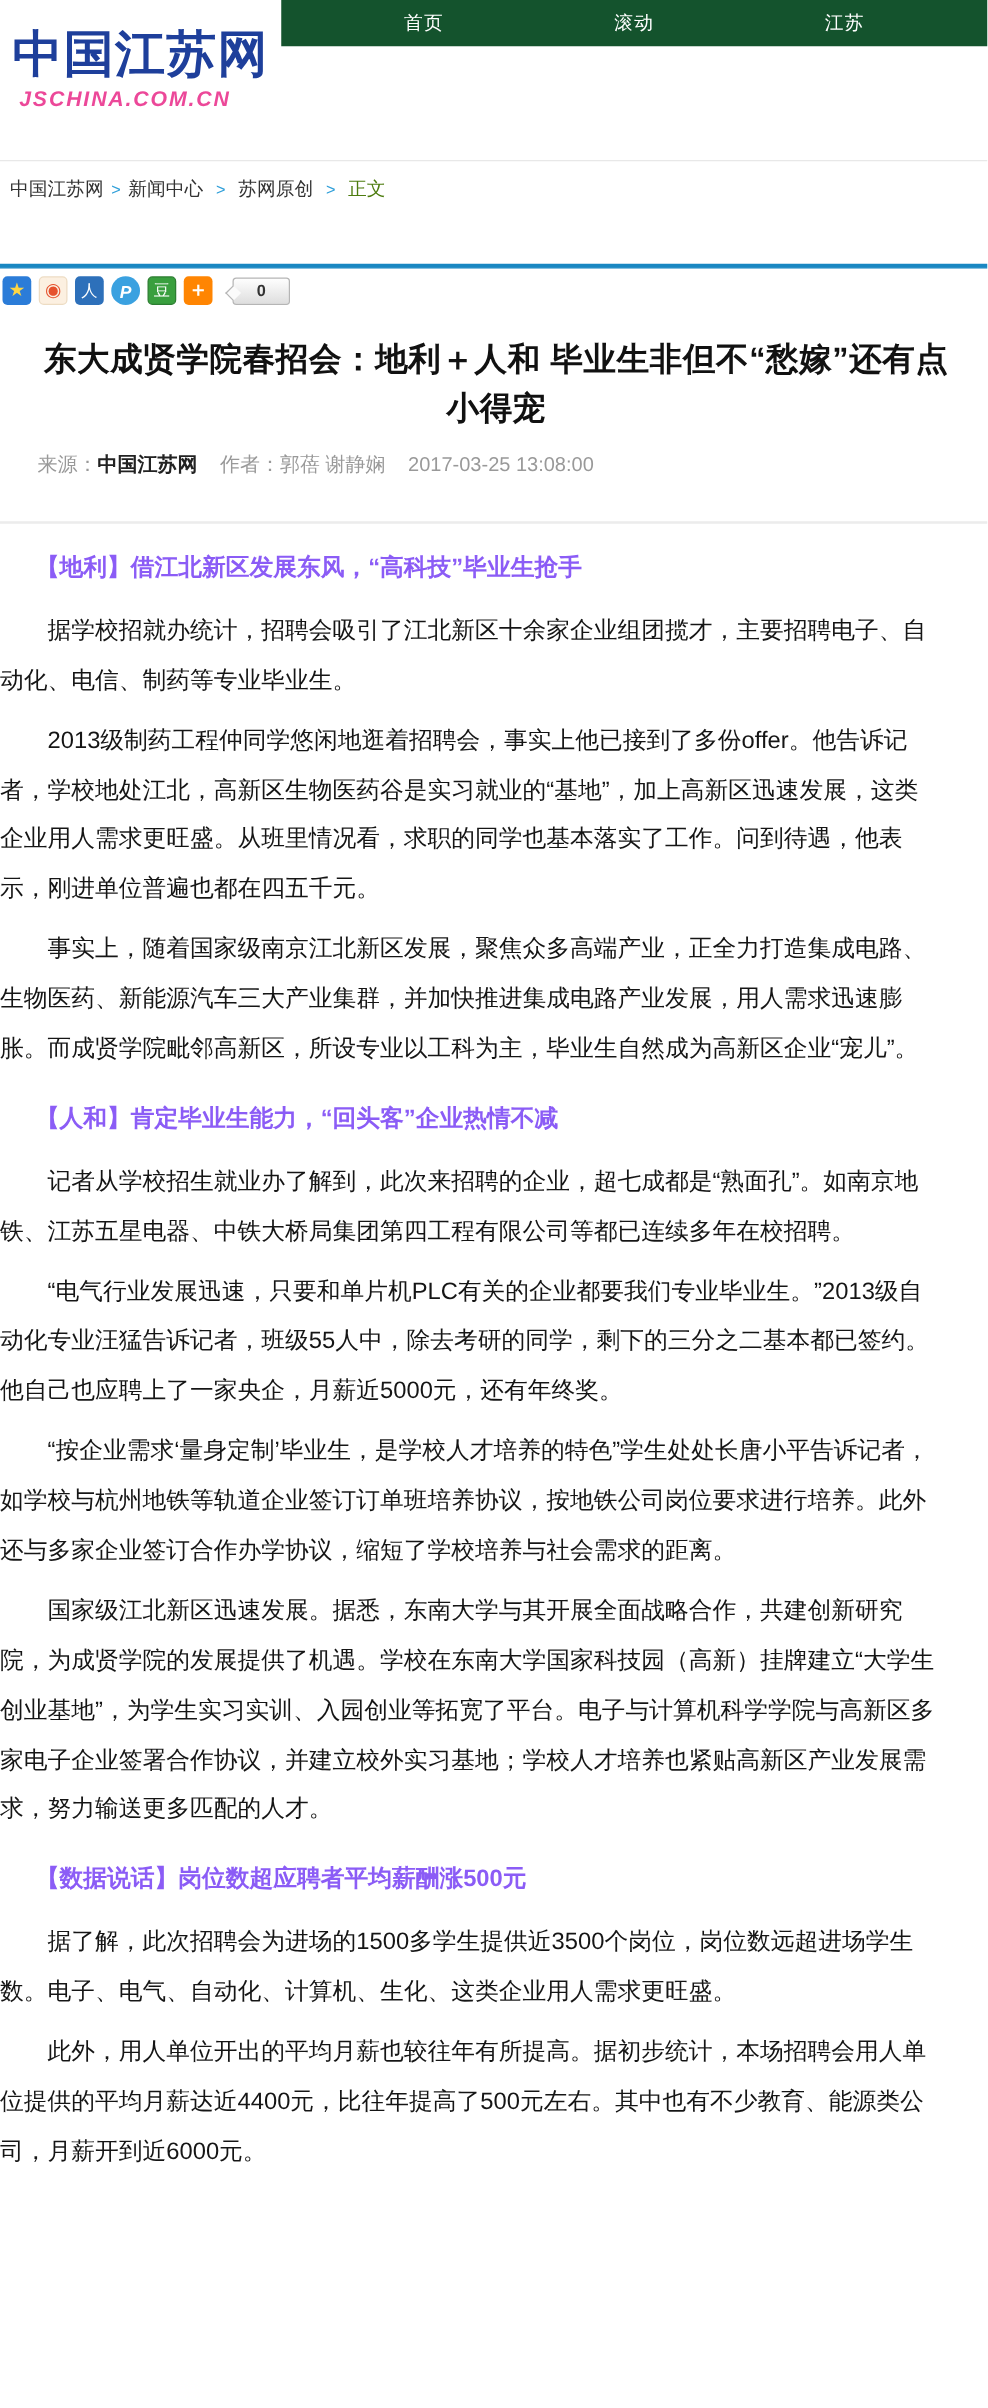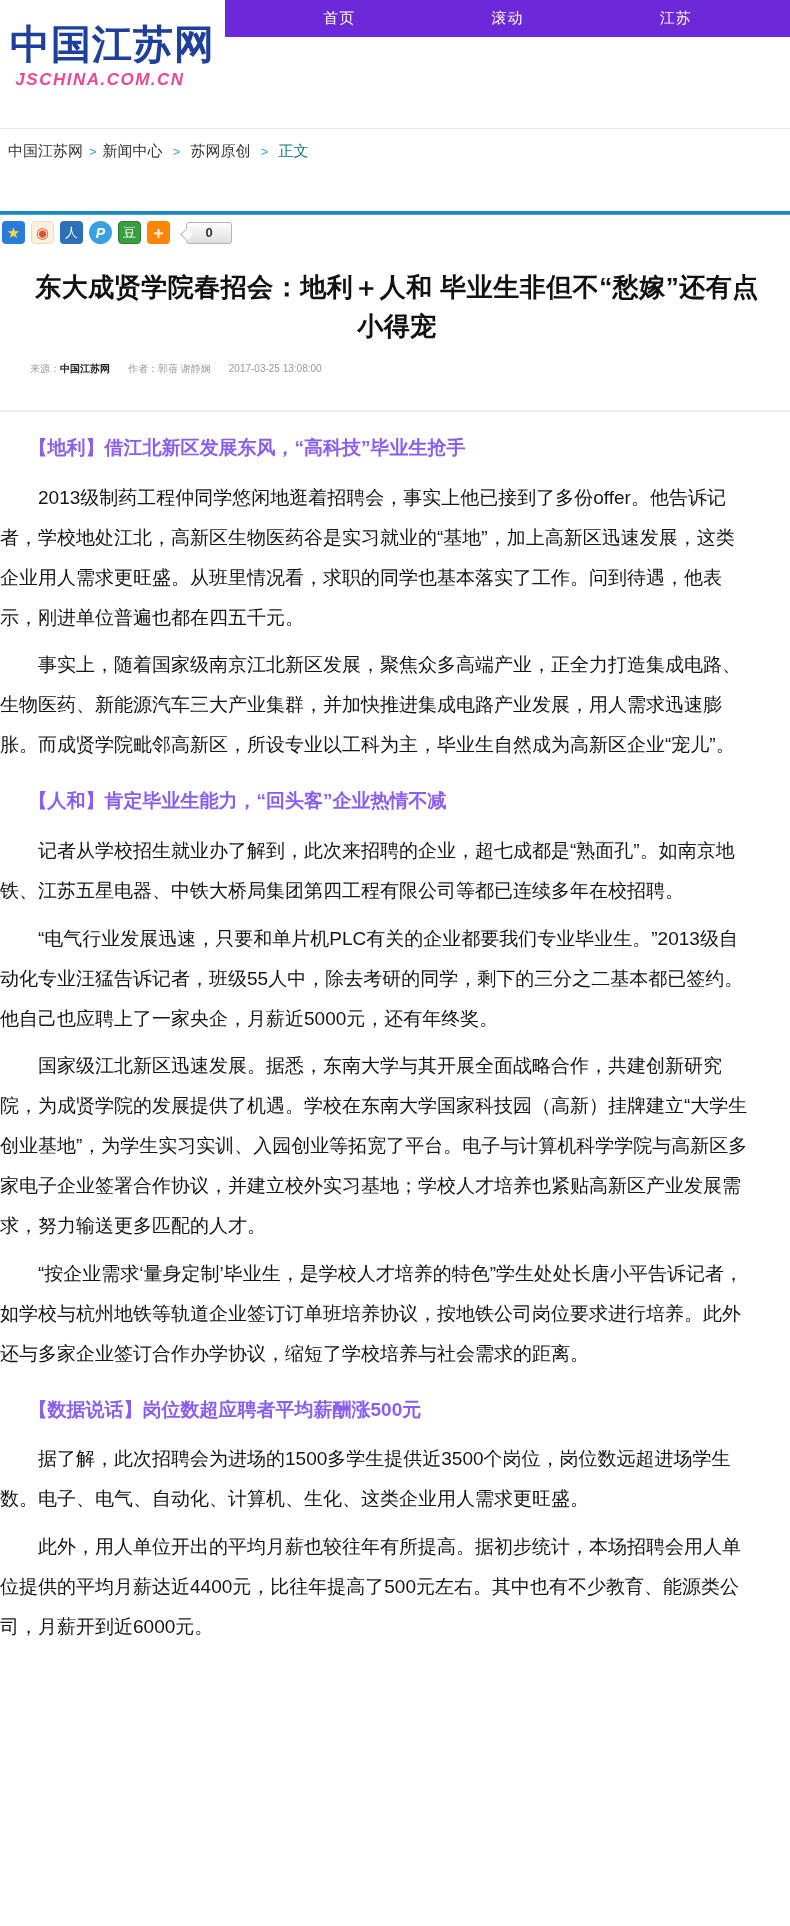--- a/index.html
+++ b/index.html
@@ -9,21 +9,21 @@
     font-family: "Liberation Sans", "DejaVu Sans", sans-serif;
     color: #1a1a1a;
     overflow-x: hidden;
   }
   .page { width: 790px; background: #fff; }
 
   
   .site-header { position: relative; height: 128px; }
   .topnav {
     position: absolute; top: 0; left: 225px; right: 0; height: 37px;
-    background: #6d28d9;
+    background: #14532d;
     display: flex; align-items: center; justify-content: space-around;
     padding: 0 30px;
   }
   .topnav a {
     color: #ffffff; font-size: 15px; text-decoration: none; letter-spacing: 1px;
   }
   .logo { position: absolute; left: 10px; top: 22px; width: 180px; text-align: center; cursor: pointer; }
   .logo-cn {
     font-size: 40px; font-weight: bold; color: #1e3f9b;
     letter-spacing: 1px; line-height: 1.1; white-space: nowrap;
@@ -34,21 +34,21 @@
   }
 
   
   .breadcrumb {
     border-top: 1px solid #e8e8e8;
     padding: 13px 8px 12px 8px;
     font-size: 15px; color: #333;
   }
   .breadcrumb a { color: #333; text-decoration: none; }
   .breadcrumb .sep { color: #2f9fd9; margin: 0 6px; font-size: 13px; }
-  .breadcrumb .current { color: #0f766e; }
+  .breadcrumb .current { color: #4d7c0f; }
 
   
   .blue-rule {
     margin-top: 38px; height: 4px;
     background: linear-gradient(#1987c2 70%, #6cb2d8);
   }
   .share-row {
     display: flex; align-items: center;
     padding: 6px 0 8px 2px;
   }
@@ -85,21 +85,21 @@
 
   
   .article-title {
     margin: 16px 20px 0 24px;
     font-size: 26px; font-weight: bold; color: #111;
     line-height: 1.5; letter-spacing: 0.5px; text-align: center;
   }
   .article-meta {
     margin-top: 16px; padding: 0 0 34px 30px;
     border-bottom: 2px solid #ececec;
-    font-size: 10px; color: #999;
+    font-size: 16px; color: #999;
   }
   .article-meta .src { color: #222; font-weight: bold; }
   .article-meta .gap { display: inline-block; width: 18px; }
 
   
   .article-body {
     margin-top: 16px;
     padding: 0 40px 20px 0;
     font-size: 19px; color: #151515;
   }
@@ -159,25 +159,26 @@
   </div>
 
   <h1 class="article-title">东大成贤学院春招会：地利＋人和 毕业生非但不“愁嫁”还有点小得宠</h1>
 
   <div class="article-meta">
     <span>来源：</span><span class="src">中国江苏网</span><span class="gap"></span><span>作者：</span><span>郭蓓 谢静娴</span><span class="gap"></span><span>2017-03-25 13:08:00</span>
   </div>
 
   <article class="article-body">
     <h3>【地利】借江北新区发展东风，“高科技”毕业生抢手</h3>
+    <p>据学校招就办统计，招聘会吸引了江北新区十余家企业组团揽才，主要招聘电子、自动化、电信、制药等专业毕业生。</p>
     <p>2013级制药工程仲同学悠闲地逛着招聘会，事实上他已接到了多份offer。他告诉记者，学校地处江北，高新区生物医药谷是实习就业的“基地”，加上高新区迅速发展，这类企业用人需求更旺盛。从班里情况看，求职的同学也基本落实了工作。问到待遇，他表示，刚进单位普遍也都在四五千元。</p>
     <p>事实上，随着国家级南京江北新区发展，聚焦众多高端产业，正全力打造集成电路、生物医药、新能源汽车三大产业集群，并加快推进集成电路产业发展，用人需求迅速膨胀。而成贤学院毗邻高新区，所设专业以工科为主，毕业生自然成为高新区企业“宠儿”。</p>
     <h3>【人和】肯定毕业生能力，“回头客”企业热情不减</h3>
     <p>记者从学校招生就业办了解到，此次来招聘的企业，超七成都是“熟面孔”。如南京地铁、江苏五星电器、中铁大桥局集团第四工程有限公司等都已连续多年在校招聘。</p>
     <p>“电气行业发展迅速，只要和单片机PLC有关的企业都要我们专业毕业生。”2013级自动化专业汪猛告诉记者，班级55人中，除去考研的同学，剩下的三分之二基本都已签约。他自己也应聘上了一家央企，月薪近5000元，还有年终奖。</p>
+    <p>“按企业需求‘量身定制’毕业生，是学校人才培养的特色”学生处处长唐小平告诉记者，如学校与杭州地铁等轨道企业签订订单班培养协议，按地铁公司岗位要求进行培养。此外还与多家企业签订合作办学协议，缩短了学校培养与社会需求的距离。</p>
     <p>国家级江北新区迅速发展。据悉，东南大学与其开展全面战略合作，共建创新研究院，为成贤学院的发展提供了机遇。学校在东南大学国家科技园（高新）挂牌建立“大学生创业基地”，为学生实习实训、入园创业等拓宽了平台。电子与计算机科学学院与高新区多家电子企业签署合作协议，并建立校外实习基地；学校人才培养也紧贴高新区产业发展需求，努力输送更多匹配的人才。</p>
-    <p>“按企业需求‘量身定制’毕业生，是学校人才培养的特色”学生处处长唐小平告诉记者，如学校与杭州地铁等轨道企业签订订单班培养协议，按地铁公司岗位要求进行培养。此外还与多家企业签订合作办学协议，缩短了学校培养与社会需求的距离。</p>
     <h3>【数据说话】岗位数超应聘者平均薪酬涨500元</h3>
     <p>据了解，此次招聘会为进场的1500多学生提供近3500个岗位，岗位数远超进场学生数。电子、电气、自动化、计算机、生化、这类企业用人需求更旺盛。</p>
     <p>此外，用人单位开出的平均月薪也较往年有所提高。据初步统计，本场招聘会用人单位提供的平均月薪达近4400元，比往年提高了500元左右。其中也有不少教育、能源类公司，月薪开到近6000元。</p>
   </article>
 
 </div>
 
 </body></html>

